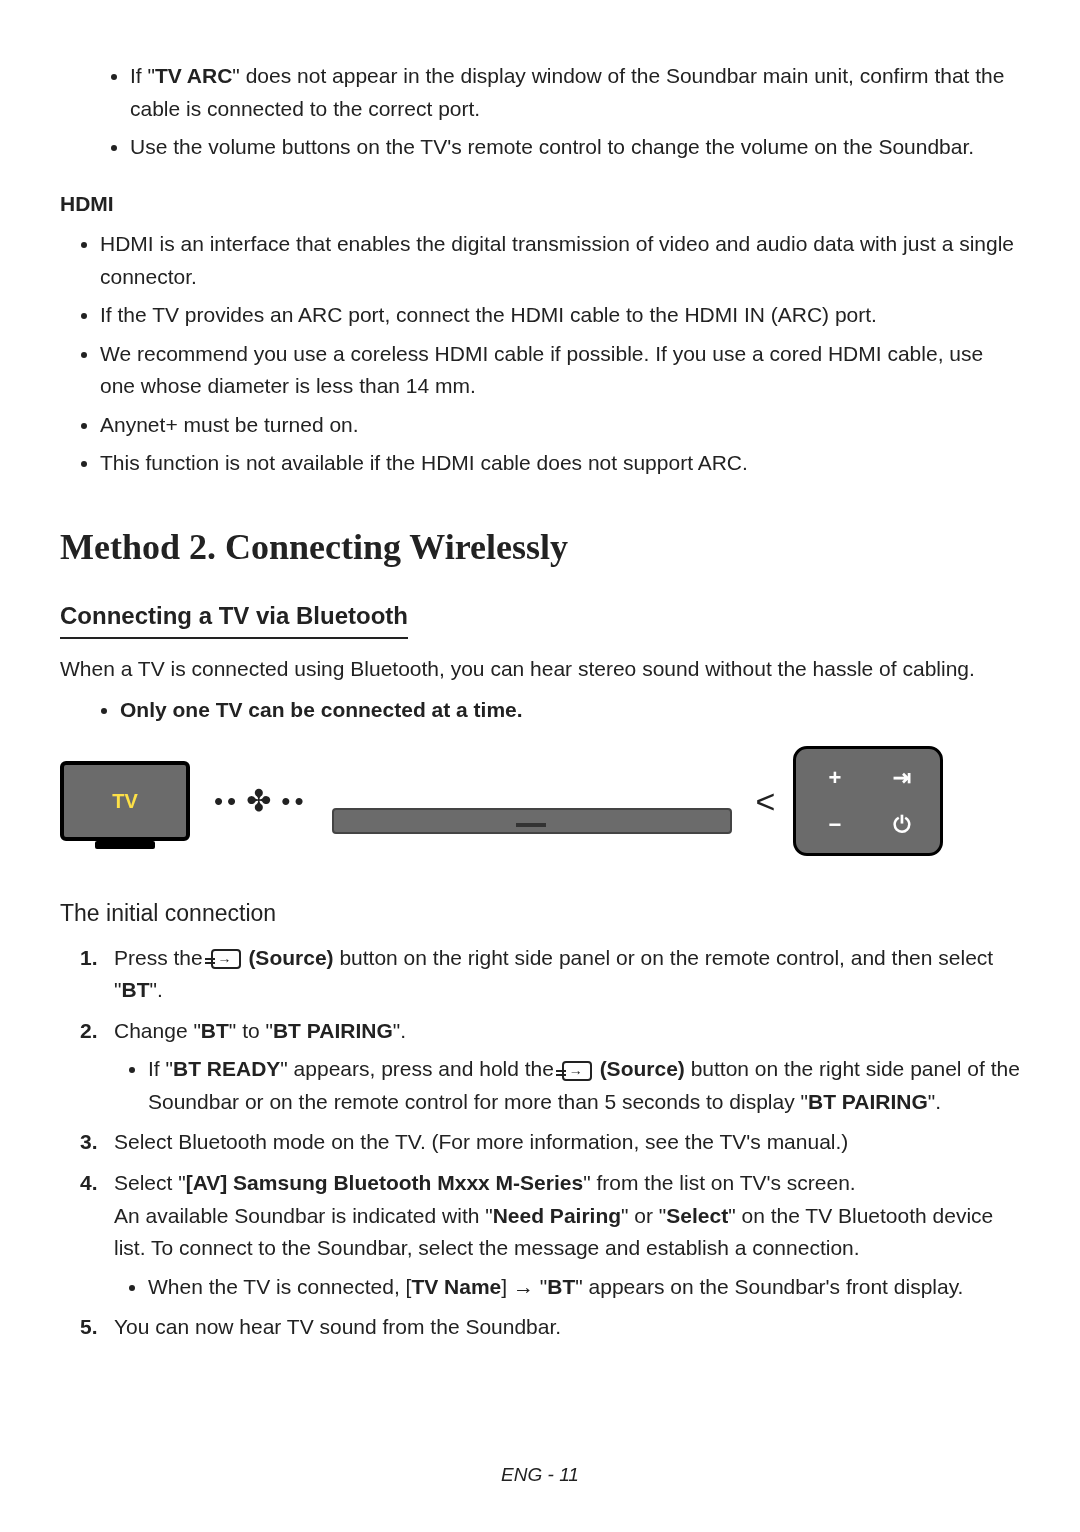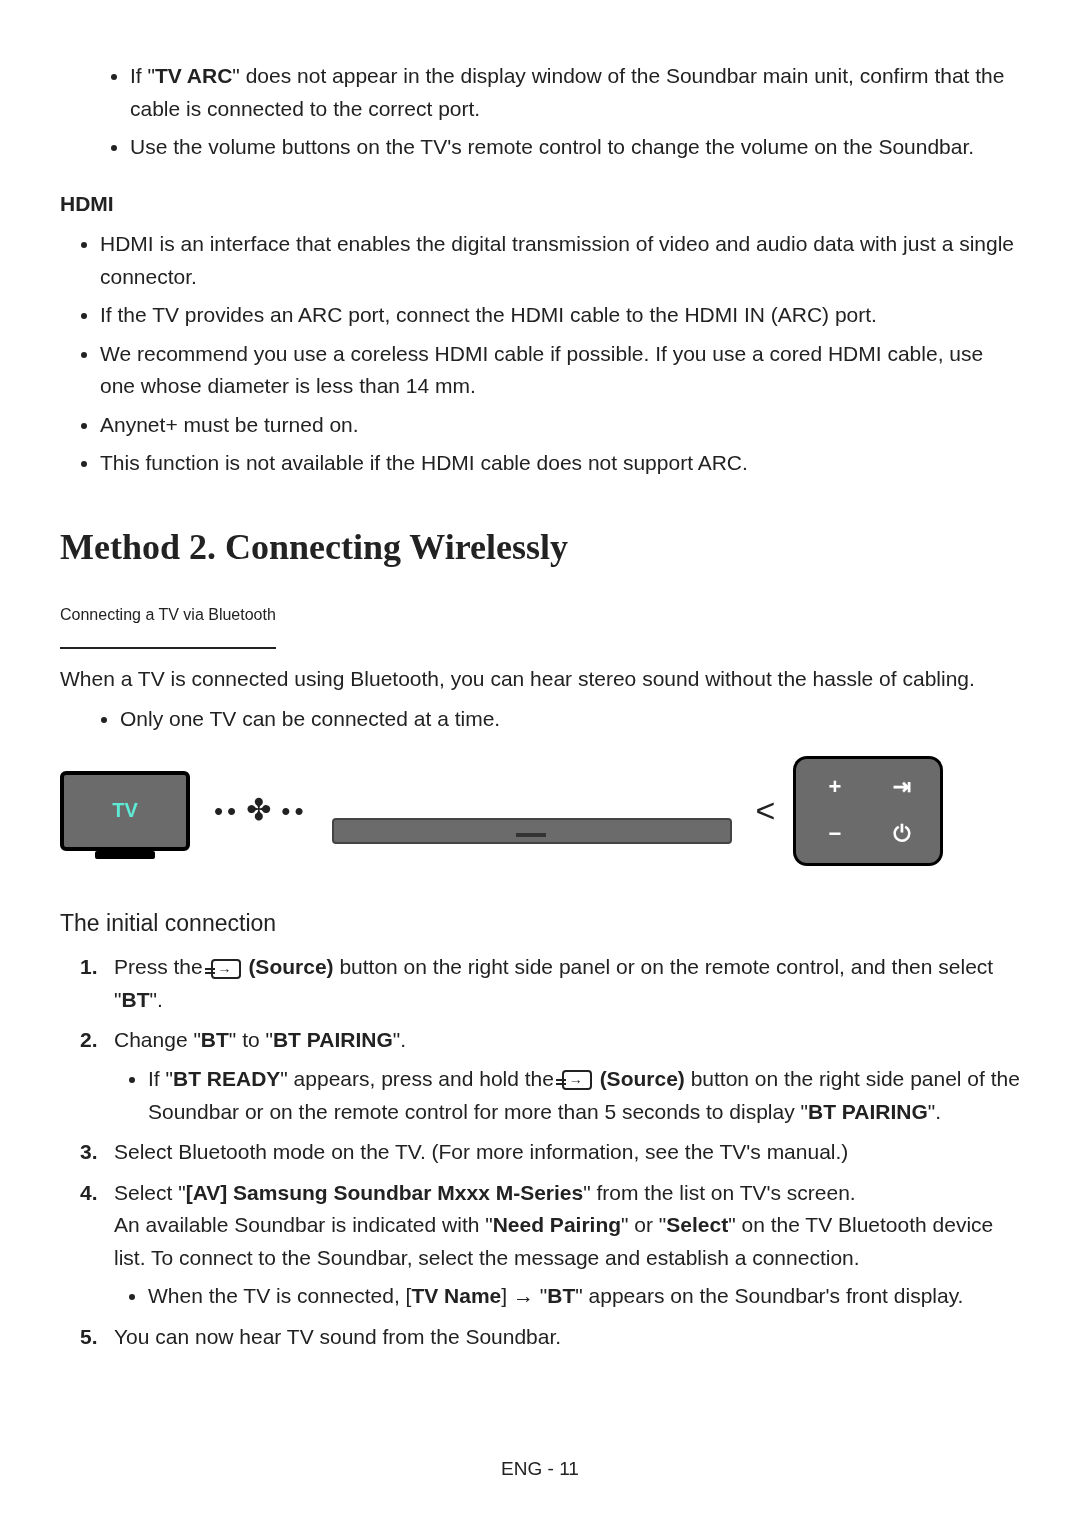--- a/index.html
+++ b/index.html
@@ -20,42 +20,42 @@
   .notes-list li { margin-bottom: 6px; }
   h2.method-heading {
     font-size: 36px;
     font-weight: 700;
     margin-top: 40px;
     margin-bottom: 21px;
     font-family: Liberation Serif, serif;
   }
   h3.sub-heading {
     display: inline-block;
-    font-size: 16px;
-    font-weight: 400;
+    font-size: 24px;
+    font-weight: 700;
     border-bottom: 2px solid #222;
-    padding-bottom: 19px;
+    padding-bottom: 3px;
     margin-bottom: 14px;
   }
   .desc { font-size: 21px; margin-bottom: 8px; }
-  ul.only-one { list-style: disc; padding-left: 60px; margin-bottom: 20px; }
+  ul.only-one { list-style: disc; padding-left: 60px; margin-bottom: 20px; font-weight: bold; }
   .diagram {
     display: flex;
     align-items: center;
     gap: 24px;
     margin: 14px 0 40px 0;
   }
   .tv-box {
     width: 130px; height: 80px;
     border: 4px solid #000;
     border-radius: 6px;
     background: #6b6b6b;
     display: flex;
     align-items: center; justify-content: center;
-    color: #5eead4; font-weight: 600; font-size: 20px;
+    color: #fde047; font-weight: 600; font-size: 20px;
     position: relative;
   }
   .tv-stand {
     position: absolute;
     bottom: -12px; left: 50%;
     transform: translateX(-50%);
     width: 60px; height: 8px; background: #000;
     border-radius: 2px;
   }
   .bt-signal {
@@ -132,23 +132,24 @@
   .source-icon::after {
     content: "";
     position: absolute;
     left: -8px; top: 7px;
     width: 10px; height: 2px;
     border-top: 2px solid #222;
     border-bottom: 2px solid #222;
   }
   .footer {
     position: absolute;
-    bottom: 52px; left: 0; right: 0;
+    bottom: 46px; left: 0; right: 0;
     text-align: center;
     font-size: 19px;
+    font-style: italic;
   }
 </style>
 </head>
 <body>
 
 <div class="content">
 
   <ul class="simple">
     <li>
       <span>If "</span><span class="bold">TV ARC</span><span>" does not appear in the display window of the Soundbar main unit, confirm that the cable is connected to the correct port.</span>
@@ -208,21 +209,21 @@
           <span>If "</span><span class="bold">BT READY</span><span>" appears, press and hold the </span><span class="source-icon"></span><span class="bold"> (Source)</span><span> button on the right side panel of the Soundbar or on the remote control for more than 5 seconds to display "</span><span class="bold">BT PAIRING</span><span>".</span>
         </li>
       </ul>
     </li>
     <li>
       <span class="num">3.</span>
       <span>Select Bluetooth mode on the TV. (For more information, see the TV's manual.)</span>
     </li>
     <li>
       <span class="num">4.</span>
-      <span>Select "</span><span class="bold">[AV] Samsung Soundbar Mxxx M-Series</span><span>" from the list on TV's screen.</span>
+      <span>Select "</span><span class="bold">[AV] Samsung Bluetooth Mxxx M-Series</span><span>" from the list on TV's screen.</span>
       <br>
       <span>An available Soundbar is indicated with "</span><span class="bold">Need Pairing</span><span>" or "</span><span class="bold">Select</span><span>" on the TV Bluetooth device list. To connect to the Soundbar, select the message and establish a connection.</span>
       <ul class="sub">
         <li>
           <span>When the TV is connected, [</span><span class="bold">TV Name</span><span>] → "</span><span class="bold">BT</span><span>" appears on the Soundbar's front display.</span>
         </li>
       </ul>
     </li>
     <li>
       <span class="num">5.</span>

